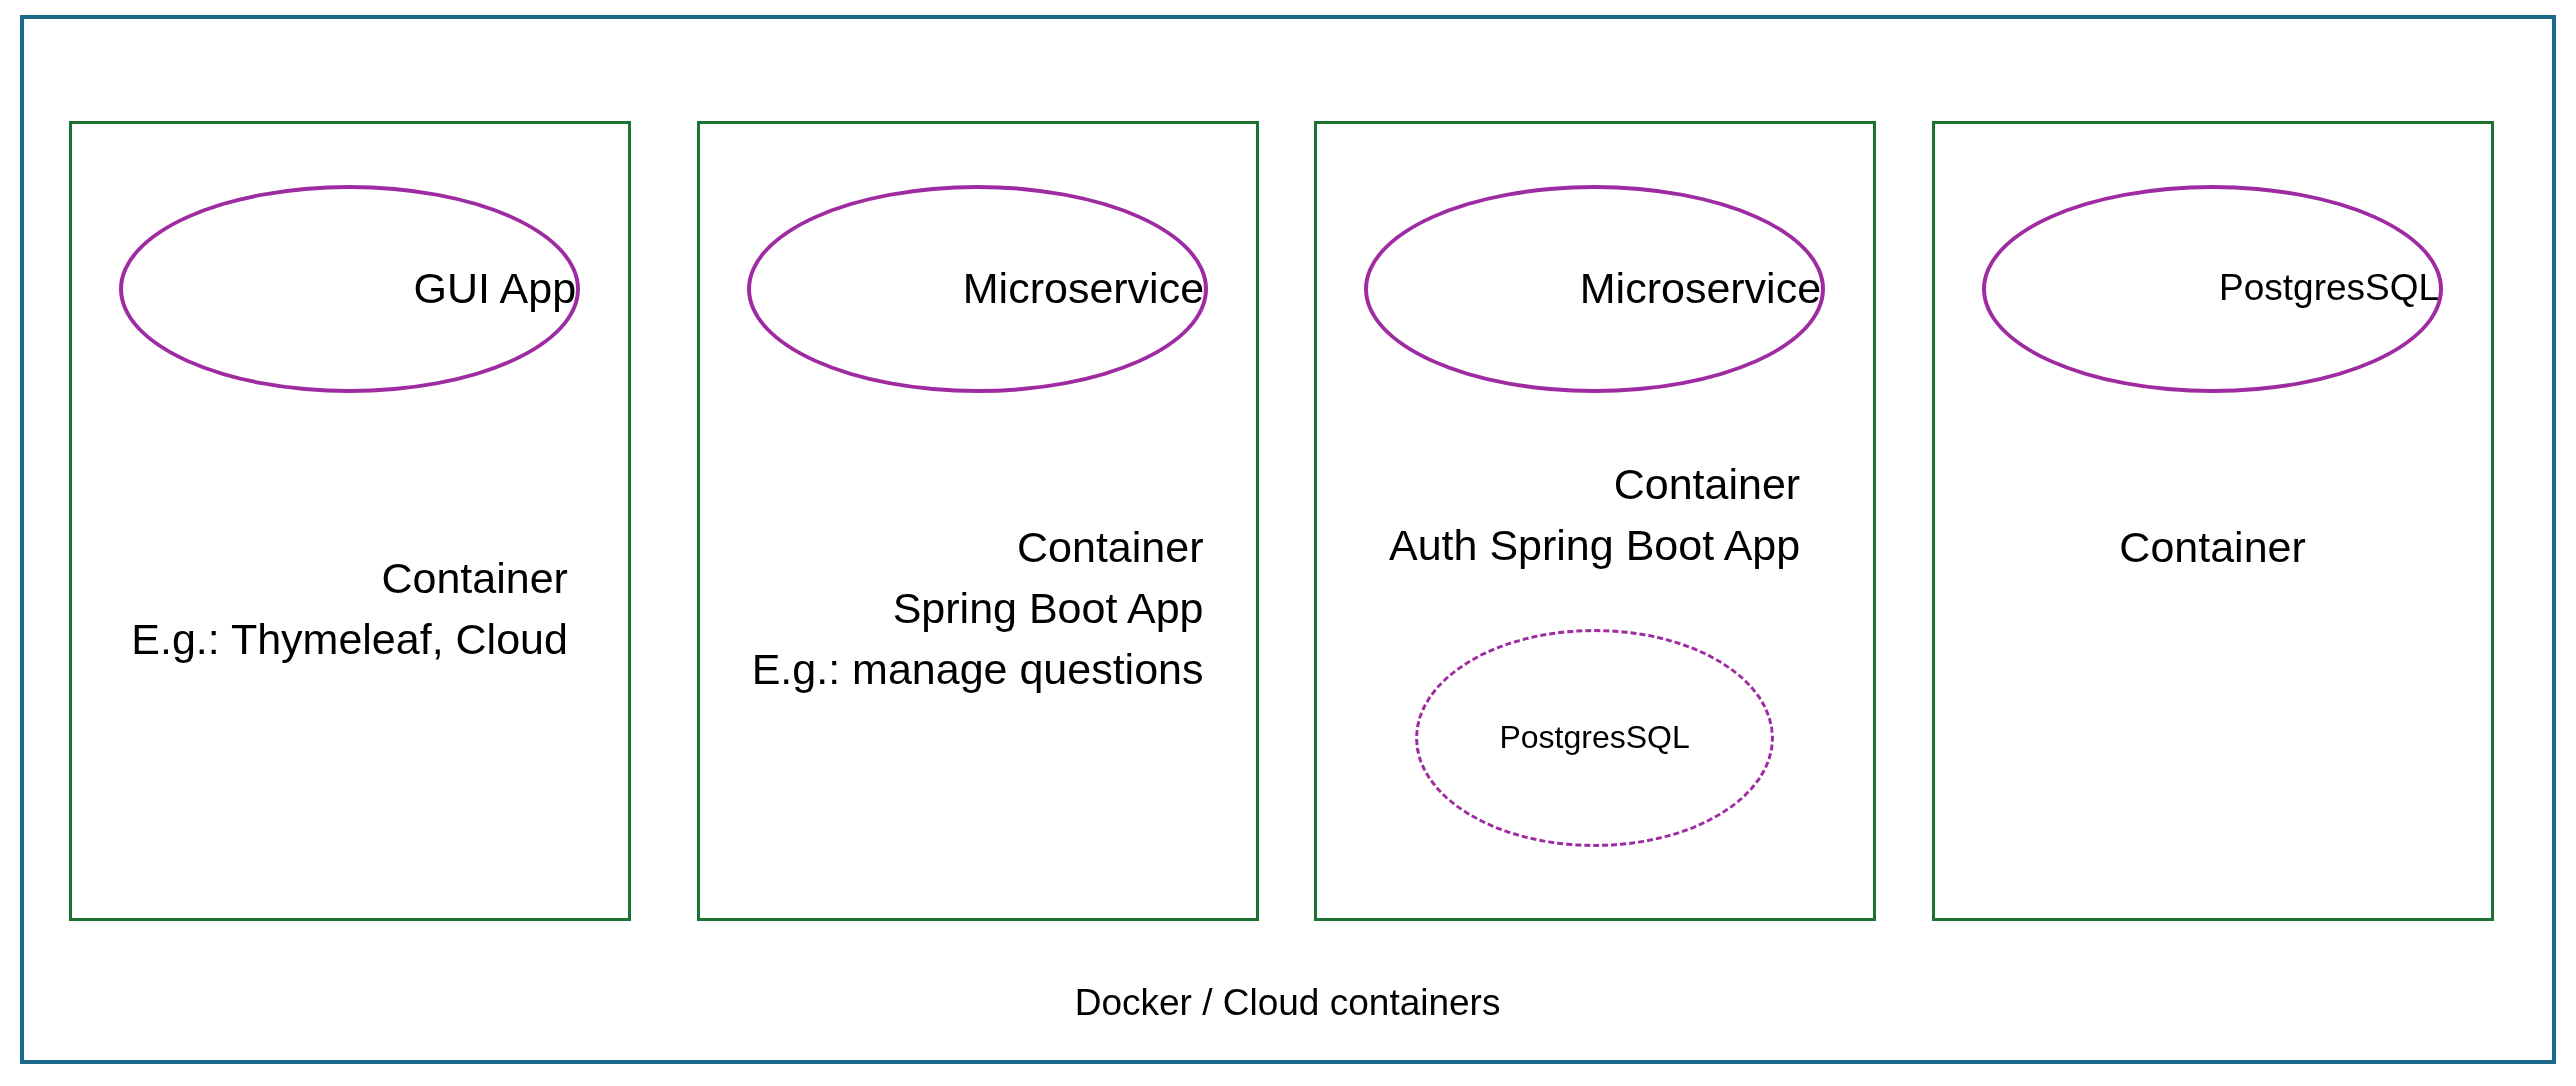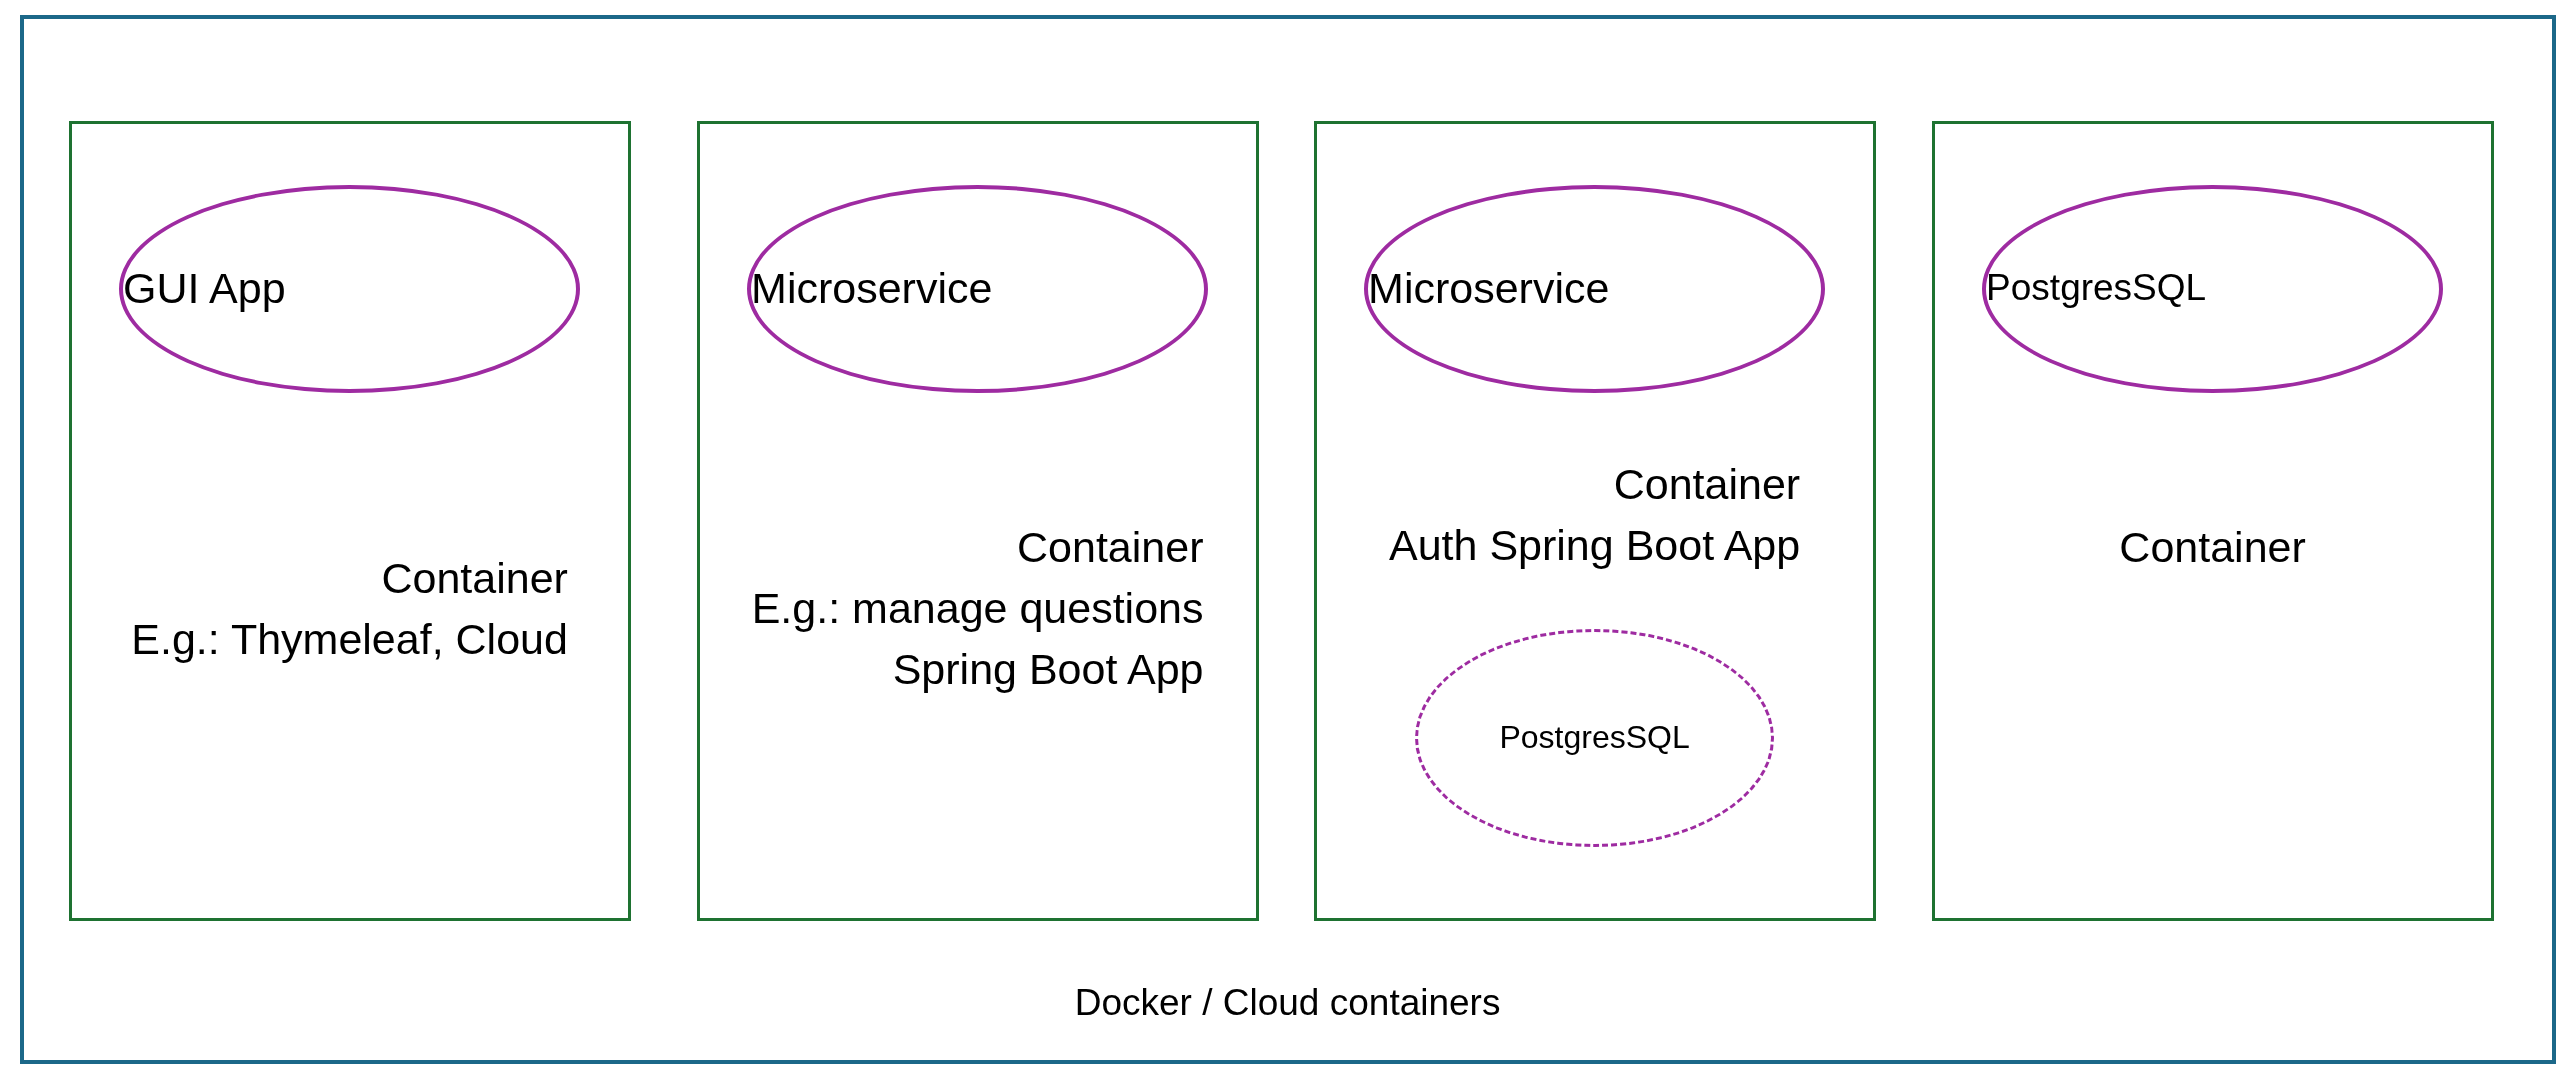--- a/index.html
+++ b/index.html
@@ -42,21 +42,21 @@
   .box-3 { left: 1908px; }
 
   .app-ellipse {
     margin-top: 61px;
     width: 453px;
     height: 200px;
     border: 4.9px solid var(--ellipse, #a02b93);
     border-radius: 50%;
     display: flex;
     align-items: center;
-    justify-content: flex-start;
+    justify-content: flex-end;
     flex: none;
     background: #ffffff;
   }
   .ellipse-label {
     font-size: 43px;
     line-height: 1.2;
     white-space: nowrap;
     color: var(--text, #000);
   }
   .box-3 .ellipse-label { font-size: 37px; }
@@ -117,22 +117,22 @@
         <div>E.g.: Thymeleaf, Cloud</div>
       </div>
     </div>
 
     <div class="container-box box-1">
       <div class="app-ellipse">
         <span class="ellipse-label">Microservice</span>
       </div>
       <div class="body-text">
         <div>Container</div>
+        <div>Spring Boot App</div>
         <div>E.g.: manage questions</div>
-        <div>Spring Boot App</div>
       </div>
     </div>
 
     <div class="container-box box-2">
       <div class="app-ellipse">
         <span class="ellipse-label">Microservice</span>
       </div>
       <div class="body-text">
         <div>Container</div>
         <div>Auth Spring Boot App</div>

